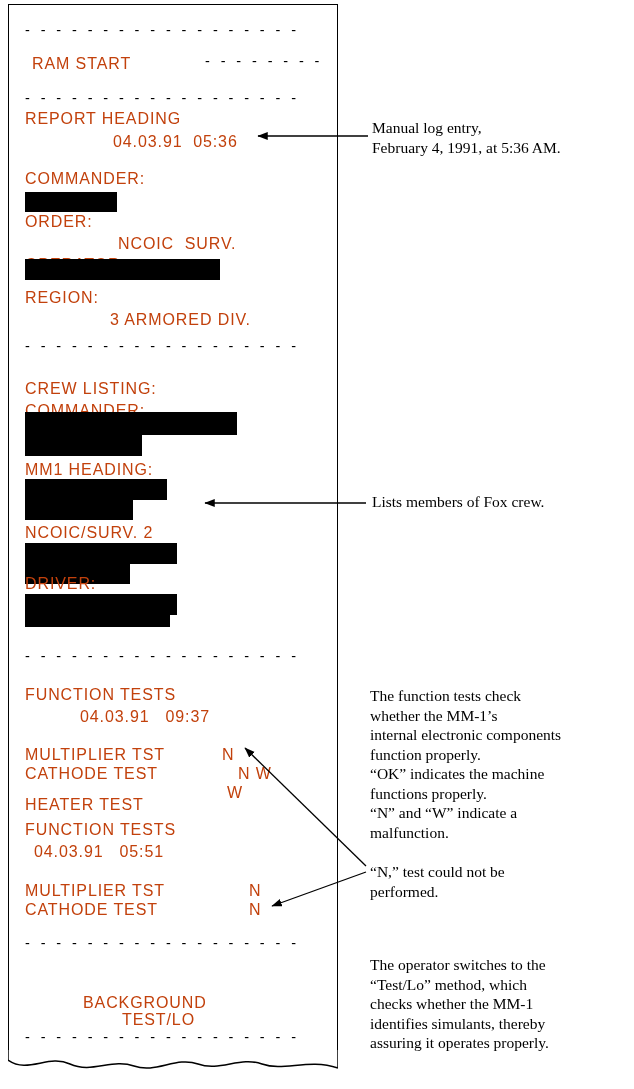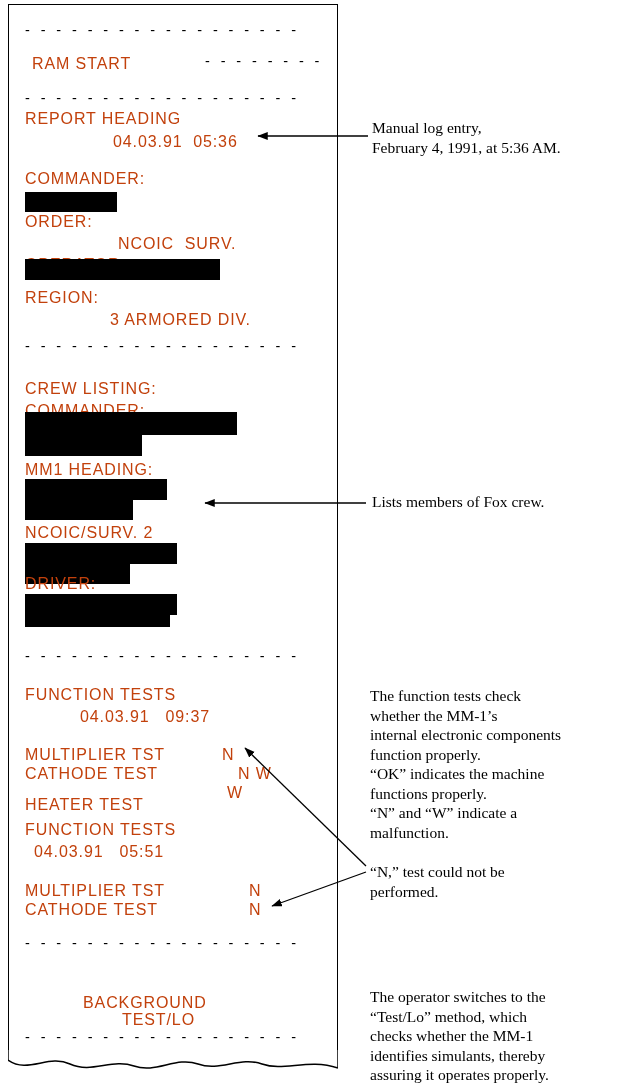--- a/index.html
+++ b/index.html
@@ -161,21 +161,21 @@
 <div class="ann" style="left:370px; top:686px; width:264px;">The function tests check
 whether the MM-1’s
 internal electronic components
 function properly.
 “OK” indicates the machine
 functions properly.
  “N” and “W” indicate a
 malfunction.</div>
 <div class="ann" style="left:370px; top:862px; width:250px;">“N,” test could not be
 performed.</div>
-<div class="ann" style="left:370px; top:955px; width:262px;margin-top:32px;">The operator switches to the
+<div class="ann" style="left:370px; top:955px; width:262px;">The operator switches to the
 “Test/Lo” method, which
 checks whether the MM-1
 identifies simulants, thereby
 assuring it operates properly.</div>
 
 <svg class="leader">
   <defs>
     <marker id="arrow" markerWidth="9" markerHeight="9" refX="7.5" refY="3" orient="auto" markerUnits="strokeWidth">
       <path d="M0,0 L8,3 L0,6 z" fill="#000"></path>
     </marker>

